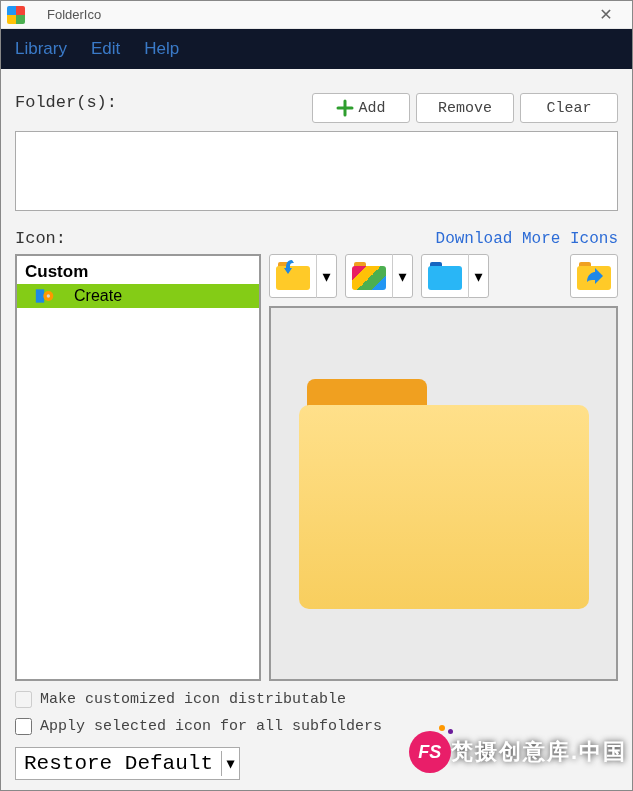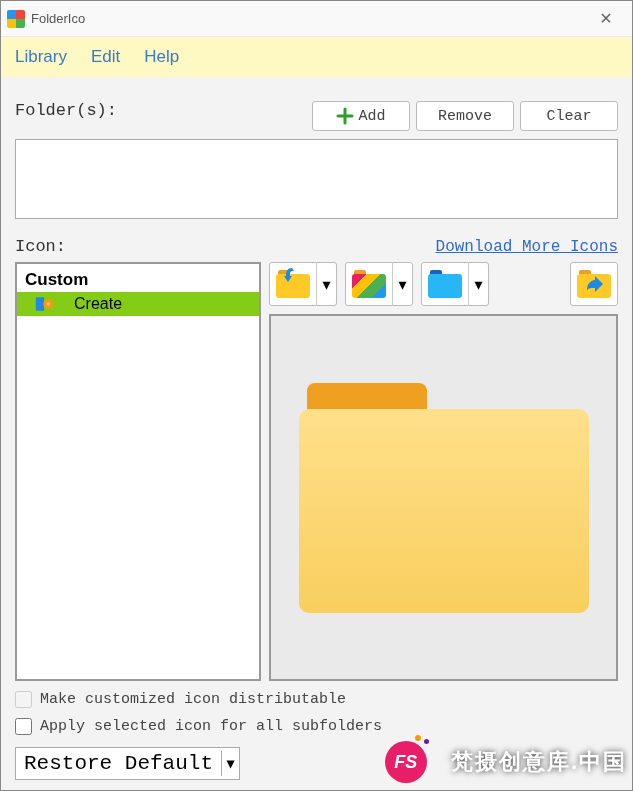--- a/index.html
+++ b/index.html
@@ -1,34 +1,34 @@
 <!DOCTYPE html>
 <html><head>
 <meta charset="utf-8">
 <style>
 * { box-sizing: border-box; margin: 0; padding: 0; }
 body { font-family: "Segoe UI", Arial, sans-serif; background: #999; width: 633px; height: 791px; overflow: hidden; }
 .window { width: 633px; height: 791px; background: #f3f3f3; border: 1px solid #888; display: flex; flex-direction: column; }
-.titlebar { height: 36px; background: #f9f9f9; display: flex; align-items: center; padding: 0 6px; border-bottom: 1px solid #e8e8e8; }
+.titlebar { height: 28px; background: #f9f9f9; display: flex; align-items: center; padding: 0 6px; border-bottom: 1px solid #e8e8e8; gap: 16px; }
 .titlebar .app-icon { width: 18px; height: 18px; margin-right: 6px; display: flex; flex-wrap: wrap; border-radius: 2px; overflow: hidden; }
 .app-icon span { width: 50%; height: 50%; }
 .app-icon span:nth-child(1){background:#2196f3;} .app-icon span:nth-child(2){background:#f44336;} .app-icon span:nth-child(3){background:#ffc107;} .app-icon span:nth-child(4){background:#4caf50;}
 .titlebar .title { font-size: 13px; color: #555; flex: 1; }
 .titlebar .close { width: 40px; text-align: center; color: #666; font-size: 16px; cursor: pointer; }
-.menubar { display: flex; gap: 24px; padding: 10px 14px; font-size: 17px; color: #3a7ac8; background: #fef9c3; }
+.menubar { display: flex; gap: 24px; padding: 10px 14px; font-size: 17px; color: #3a7ac8; background: #0f172a; }
 .menubar span { cursor: pointer; }
 .content { padding: 10px 14px; flex: 1; display: flex; flex-direction: column; }
 .folders-row { display: flex; align-items: flex-start; justify-content: space-between; margin-top: 14px; }
 .label { font-family: "Courier New", monospace; font-size: 17px; color: #333; }
 .btn-row { display: flex; gap: 6px; }
 .btn { min-width: 98px; height: 30px; background: #fff; border: 1px solid #bbb; border-radius: 3px; font-family: "Courier New", monospace; font-size: 15px; color: #444; display: flex; align-items: center; justify-content: center; cursor: pointer; }
 .btn svg { margin-right: 4px; }
 .folder-list { margin-top: 8px; height: 80px; background: #fff; border: 1px solid #aaa; }
 .icon-row { display: flex; justify-content: space-between; align-items: center; margin-top: 18px; }
-.link { color: #2d6cd6; text-decoration: underline; font-family: "Courier New", monospace; font-size: 16px; cursor: pointer; margin-left: 26px; }
+.link { color: #2d6cd6; font-family: "Courier New", monospace; font-size: 16px; cursor: pointer; margin-left: 26px; }
 .main-area { display: flex; gap: 8px; margin-top: 6px; flex: 1; min-height: 0; }
 .sidebar { width: 246px; background: #fff; border: 2px solid #999; padding: 4px 0; }
 .sidebar-header { font-weight: bold; font-size: 17px; padding: 2px 8px; }
 .sidebar-item { display: flex; align-items: center; background: #84cc16; padding: 2px 8px 2px 18px; font-size: 16px; cursor: pointer; gap: 19px; }
 .gear { width: 20px; height: 20px; }
 .right-pane { flex: 1; display: flex; flex-direction: column; }
 .icon-buttons { display: flex; gap: 8px; }
 .icon-buttons .spacer { flex: 1; }
 .icon-btn { display: flex; align-items: center; background: #fff; border: 1px solid #bbb; border-radius: 3px; height: 44px; }
 .icon-btn .main { width: 46px; height: 44px; display: flex; align-items: center; justify-content: center; cursor: pointer; }
@@ -40,21 +40,21 @@
 .big-folder { width: 290px; height: 230px; position: relative; }
 .big-folder .tab { position: absolute; top: 0; left: 8px; width: 120px; height: 40px; background: #f0a020; border-radius: 8px 8px 0 0; }
 .big-folder .body { position: absolute; top: 26px; left: 0; right: 0; bottom: 0; background: linear-gradient(#ffe08a, #f8ce5e); border-radius: 10px; }
 .checks { margin-top: 10px; font-family: "Courier New", monospace; font-size: 15px; color: #444; display: flex; flex-direction: column; gap: 10px; justify-content: center; }
 .check-row { display: flex; align-items: center; gap: 8px; }
 .check-row input { width: 17px; height: 17px; }
 .bottom-row { margin-top: 12px; }
 .restore { display: inline-flex; align-items: center; background: #fff; border: 1px solid #aaa; font-family: "Courier New", monospace; font-size: 21px; }
 .restore .txt { padding: 4px 8px; cursor: pointer; }
 .restore .drop { border-left: 1px solid #aaa; width: 18px; text-align: center; cursor: pointer; }
-.watermark { position: fixed; bottom: 8px; right: 6px; display: flex; align-items: center; gap: 24px; }
+.watermark { position: fixed; bottom: 18px; right: 6px; display: flex; align-items: center; gap: 0; }
 .watermark .badge { width: 42px; height: 42px; background: #e91e69; border-radius: 50%; color: #fff; display: flex; align-items: center; justify-content: center; font-weight: bold; font-style: italic; font-size: 18px; position: relative; }
 .watermark .badge::before { content:""; position:absolute; top:-6px; right:6px; width:6px; height:6px; background:#ff9800; border-radius:50%; }
 .watermark .badge::after { content:""; position:absolute; top:-2px; right:-2px; width:5px; height:5px; background:#6a1b9a; border-radius:50%; }
 .watermark .wtext { font-size: 22px; font-weight: bold; color: #fff; text-shadow: 0 0 6px rgba(0,0,0,.8); letter-spacing: 2px; }
 </style>
 </head>
 <body>
 
 <div class="window">
   <div class="titlebar">

